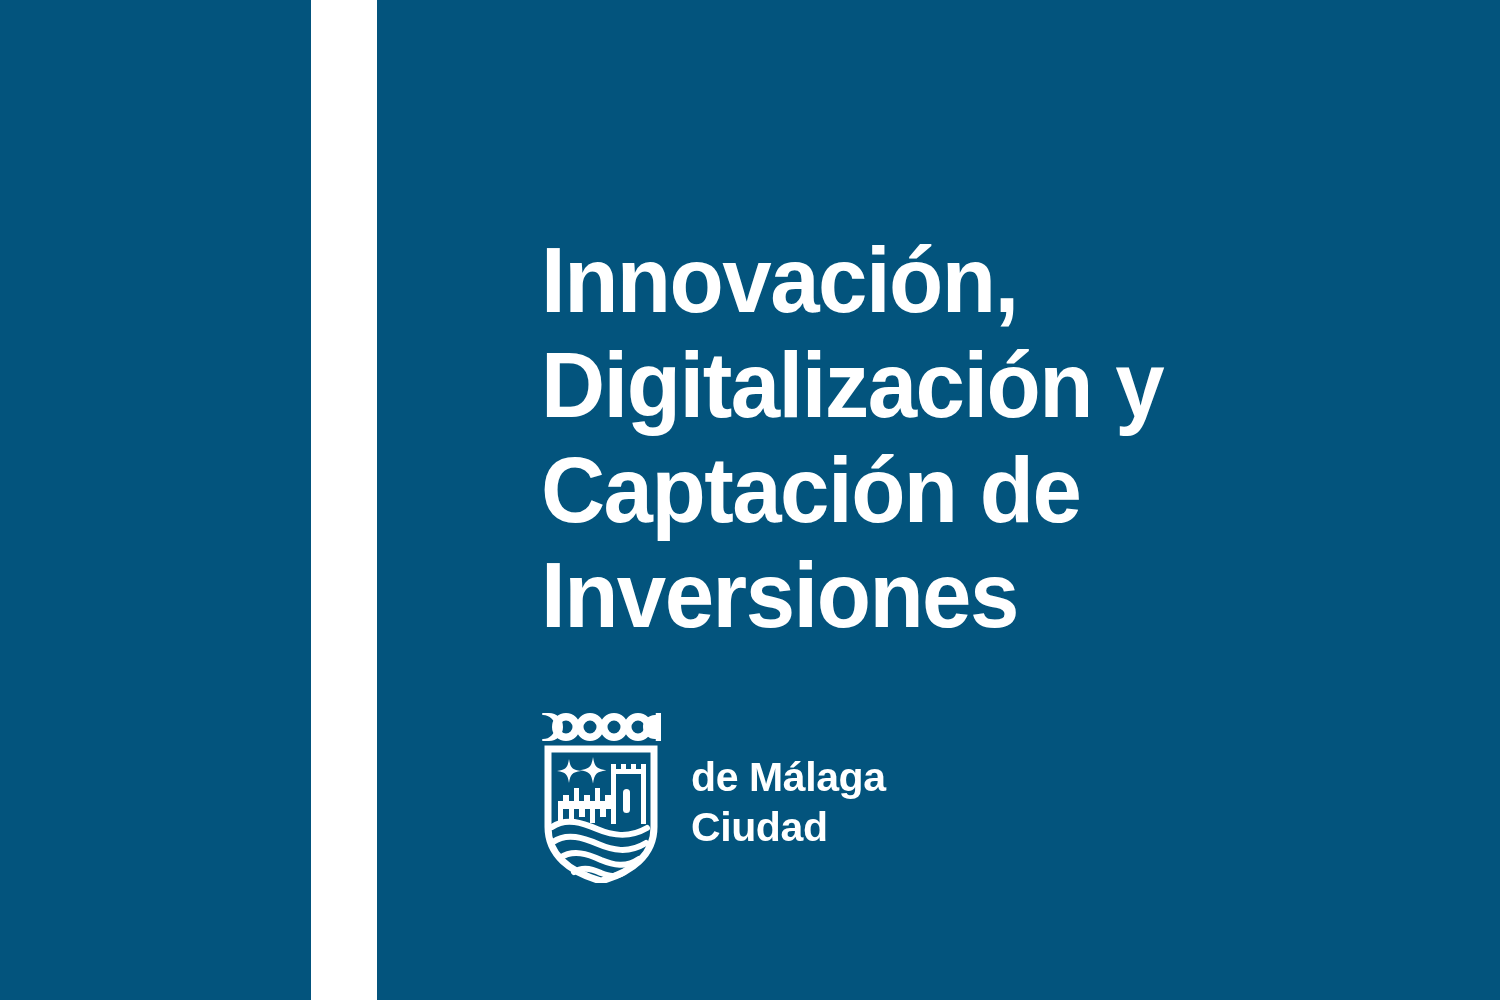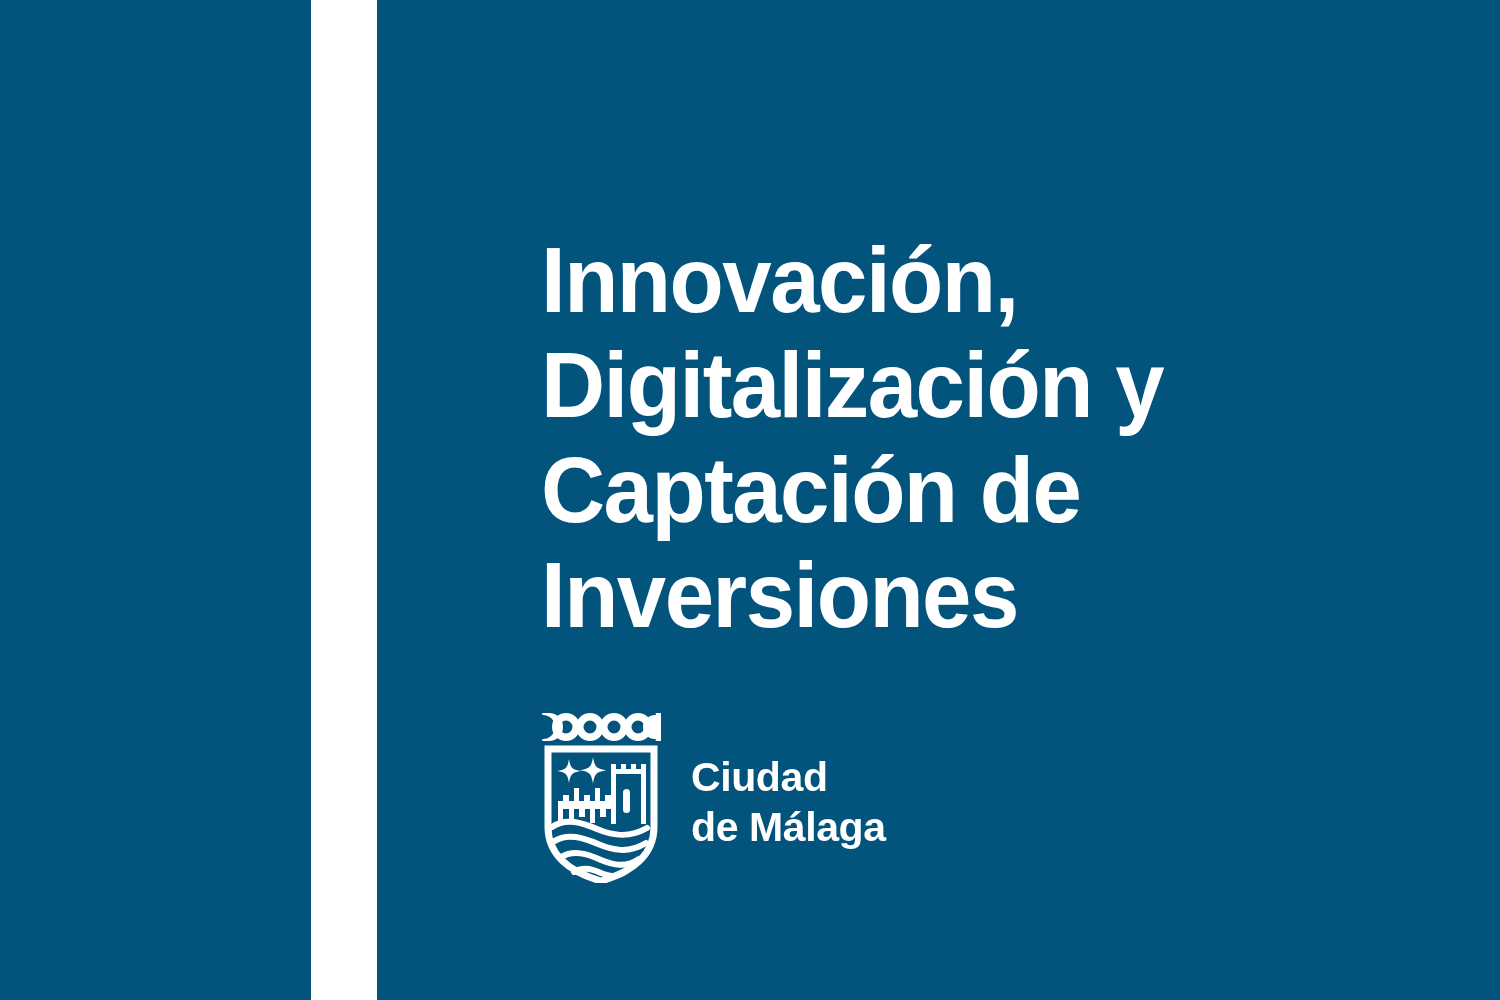--- a/index.html
+++ b/index.html
@@ -128,18 +128,18 @@
 
       <g fill="none" stroke="#ffffff" stroke-width="6" stroke-linecap="round">
         <path d="M11 116 c14 -10 31 -4 45 2 c14 6 31 10 50 -1"></path>
         <path d="M12 131 c14 -10 31 -4 45 2 c14 6 30 10 48 -1"></path>
         <path d="M19 147 c13 -9 28 -4 41 2 c12 5 25 8 38 -1"></path>
         <path d="M33 161 c9 -6 19 -3 27 1 c8 3 15 5 23 -1"></path>
       </g>
     </svg>
 
     <div id="logo-wordmark">
+      <span class="wordmark-line">de Málaga</span>
       <span class="wordmark-line">Ciudad</span>
-      <span class="wordmark-line">de Málaga</span>
     </div>
 
   </div>
 </div>
 
 </body></html>

